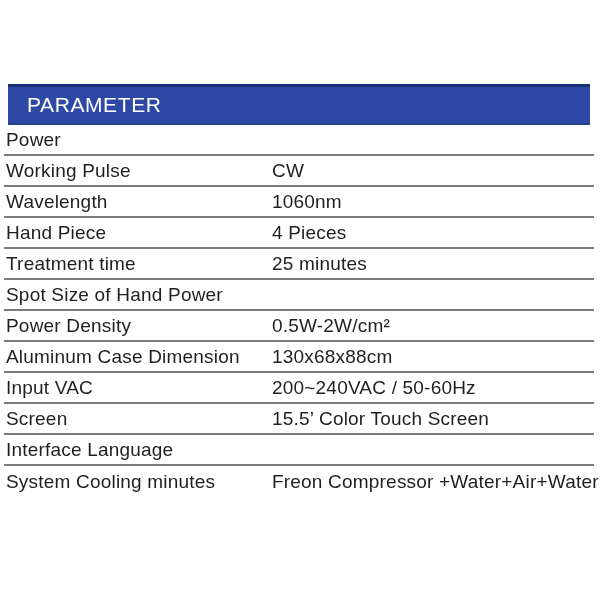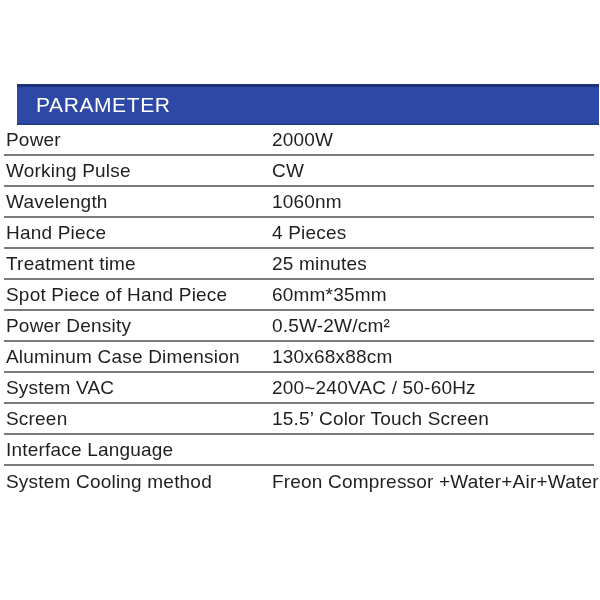--- a/index.html
+++ b/index.html
@@ -17,21 +17,21 @@
     height: 600px;
     background: #ffffff;
   }
   .panel {
     position: absolute;
     left: 4px;
     top: 84px;
     width: 590px;
   }
   .header-bar {
-    margin-left: 13px;
+    margin-left: 4px;
     width: 582px;
     height: 41px;
     box-sizing: border-box;
     background: var(--header-bg, #2d49a5);
     border-top: 3px solid var(--header-border, #1c3277);
     border-bottom: 2px solid var(--header-border2, #24418f);
     display: flex;
     align-items: center;
   }
   .header-title {
@@ -73,21 +73,20 @@
 <div class="canvas">
   <div class="panel">
 
     <div class="header-bar">
       <span class="header-title">PARAMETER</span>
     </div>
 
     <div class="rows">
   <div class="row">
     <span class="row-label">Power</span>
-    <span class="row-value">2000W</span>
   </div>
 
   <div class="row">
     <span class="row-label">Working Pulse</span>
     <span class="row-value">CW</span>
   </div>
 
   <div class="row">
     <span class="row-label">Wavelength</span>
     <span class="row-value">1060nm</span>
@@ -97,48 +96,47 @@
     <span class="row-label">Hand Piece</span>
     <span class="row-value">4 Pieces</span>
   </div>
 
   <div class="row">
     <span class="row-label">Treatment time</span>
     <span class="row-value">25 minutes</span>
   </div>
 
   <div class="row">
-    <span class="row-label">Spot Piece of Hand Piece</span>
-    <span class="row-value">60mm*35mm</span>
+    <span class="row-label">Spot Size of Hand Power</span>
   </div>
 
   <div class="row">
     <span class="row-label">Power Density</span>
     <span class="row-value">0.5W-2W/cm²</span>
   </div>
 
   <div class="row">
     <span class="row-label">Aluminum Case Dimension</span>
     <span class="row-value">130x68x88cm</span>
   </div>
 
   <div class="row">
-    <span class="row-label">System VAC</span>
+    <span class="row-label">Input VAC</span>
     <span class="row-value">200~240VAC / 50-60Hz</span>
   </div>
 
   <div class="row">
     <span class="row-label">Screen</span>
     <span class="row-value">15.5’ Color Touch Screen</span>
   </div>
 
   <div class="row">
     <span class="row-label">Interface Language</span>
   </div>
 
   <div class="row">
-    <span class="row-label">System Cooling method</span>
+    <span class="row-label">System Cooling minutes</span>
     <span class="row-value">Freon Compressor +Water+Air+Water</span>
   </div>
 </div>
 
   </div>
 </div>
 
 </body></html>

